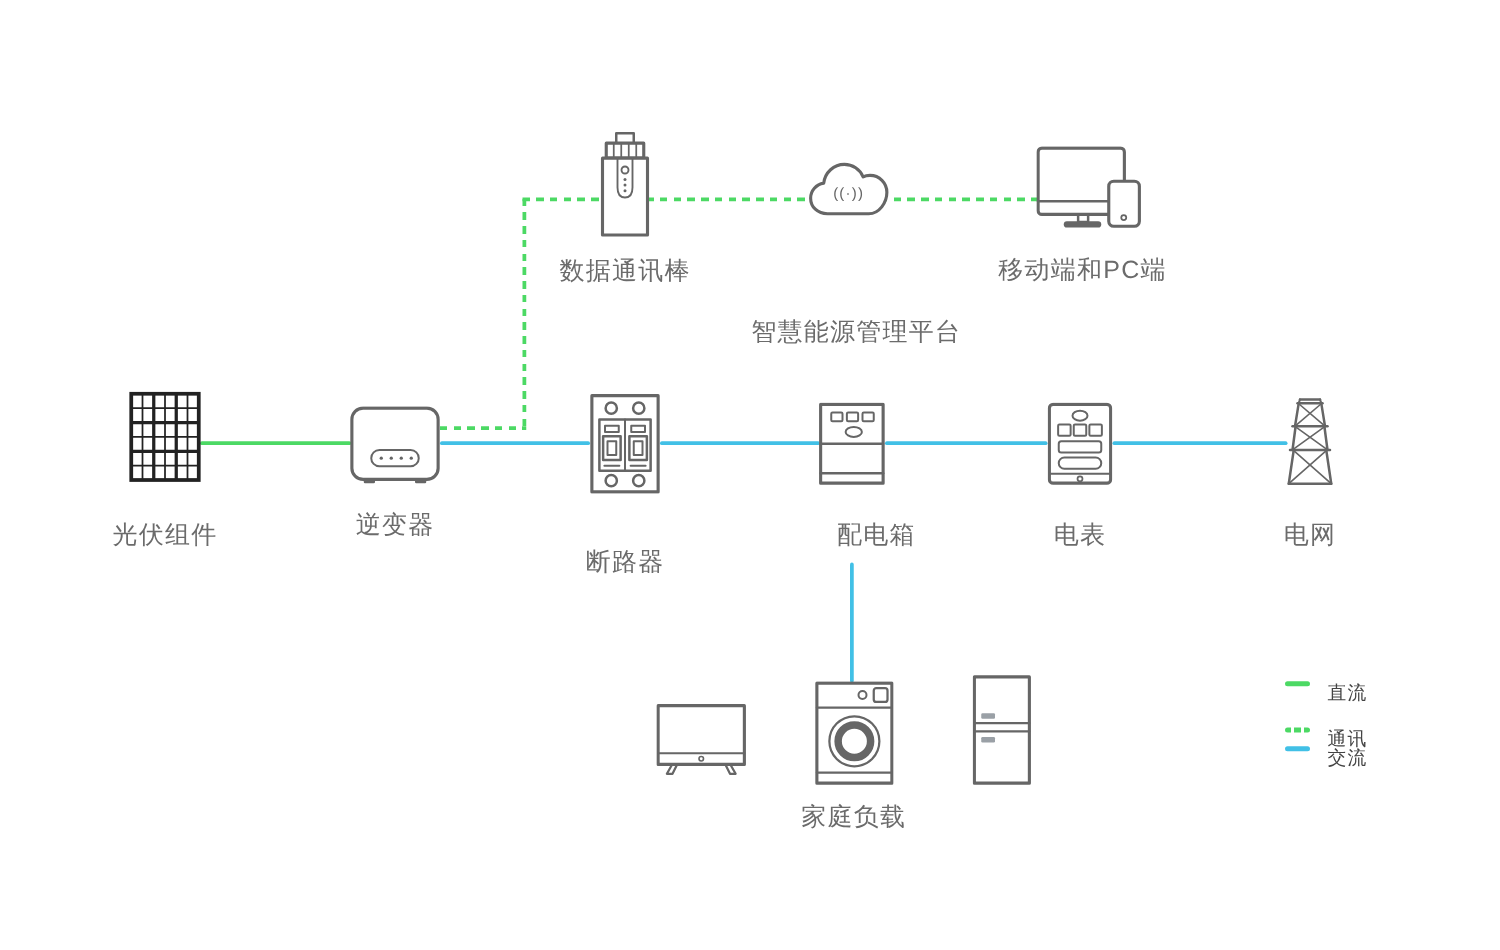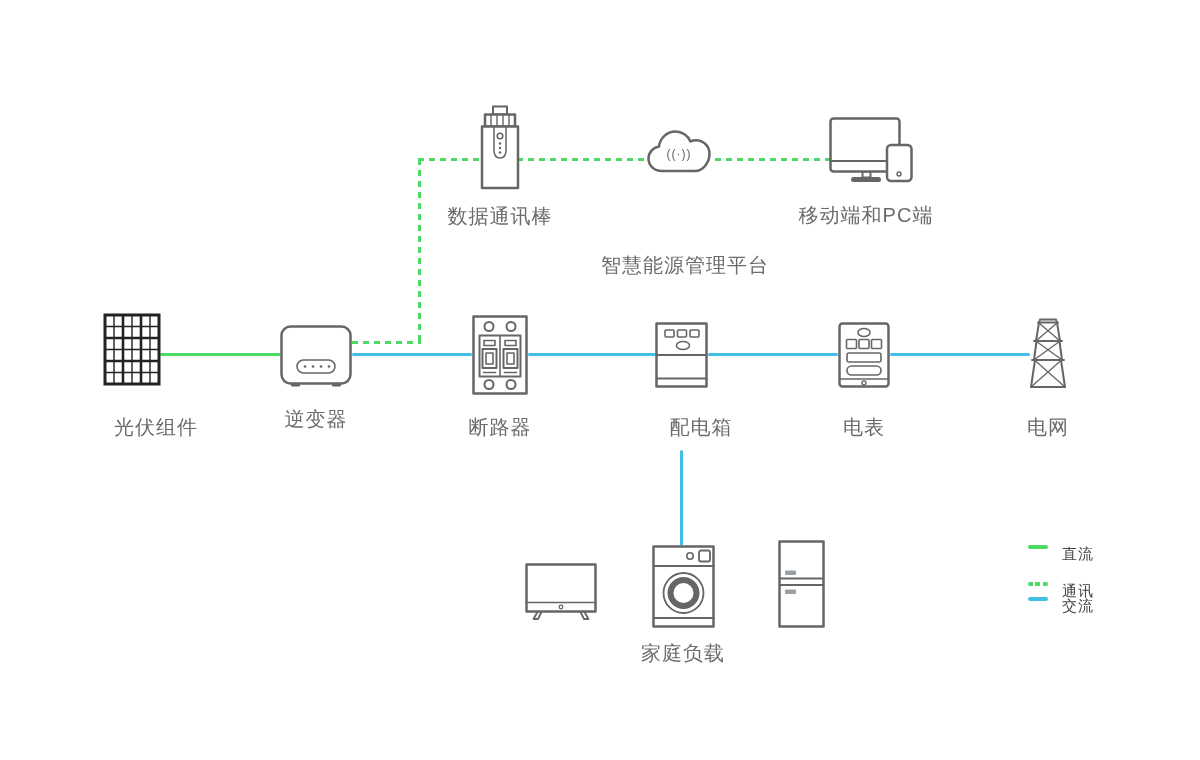--- a/index.html
+++ b/index.html
@@ -213,23 +213,23 @@
   <div class="node" style="left:778px; top:540px;">
     <svg width="47" height="88" viewBox="0 0 47 88">
       <rect x="1.5" y="1.5" width="44" height="85" class="stw" stroke-width="2.5"></rect>
       <line x1="1.5" y1="38.5" x2="45.5" y2="38.5" class="st" stroke-width="1.8"></line>
       <line x1="1.5" y1="45" x2="45.5" y2="45" class="st" stroke-width="1.8"></line>
       <rect x="7" y="30.5" width="11" height="4.5" rx="1" class="flg"></rect>
       <rect x="7" y="49.5" width="11" height="4.5" rx="1" class="flg"></rect>
     </svg>
   </div>
 
-  <div class="lbl" style="left:132px; top:414px;margin-left:24px;">光伏组件</div>
+  <div class="lbl" style="left:132px; top:414px;">光伏组件</div>
   <div class="lbl" style="left:316px; top:390px;margin-top:16px;">逆变器</div>
-  <div class="lbl" style="left:500px; top:414px;font-family:Liberation Serif, serif;">断路器</div>
+  <div class="lbl" style="left:500px; top:436px;font-family:Liberation Serif, serif;">断路器</div>
   <div class="lbl" style="left:681px; top:414px;margin-left:20px;">配电箱</div>
   <div class="lbl" style="left:864px; top:414px;">电表</div>
   <div class="lbl" style="left:1048px; top:414px;">电网</div>
   <div class="lbl" style="left:500px; top:203px;">数据通讯棒</div>
   <div class="lbl" style="left:685px; top:204px;margin-top:48px;">智慧能源管理平台</div>
   <div class="lbl" style="left:866px; top:202px;">移动端和PC端</div>
   <div class="lbl" style="left:683px; top:640px;">家庭负载</div>
 
   <div>
     <div class="legend-row" style="left:1028px; top:545px;">

